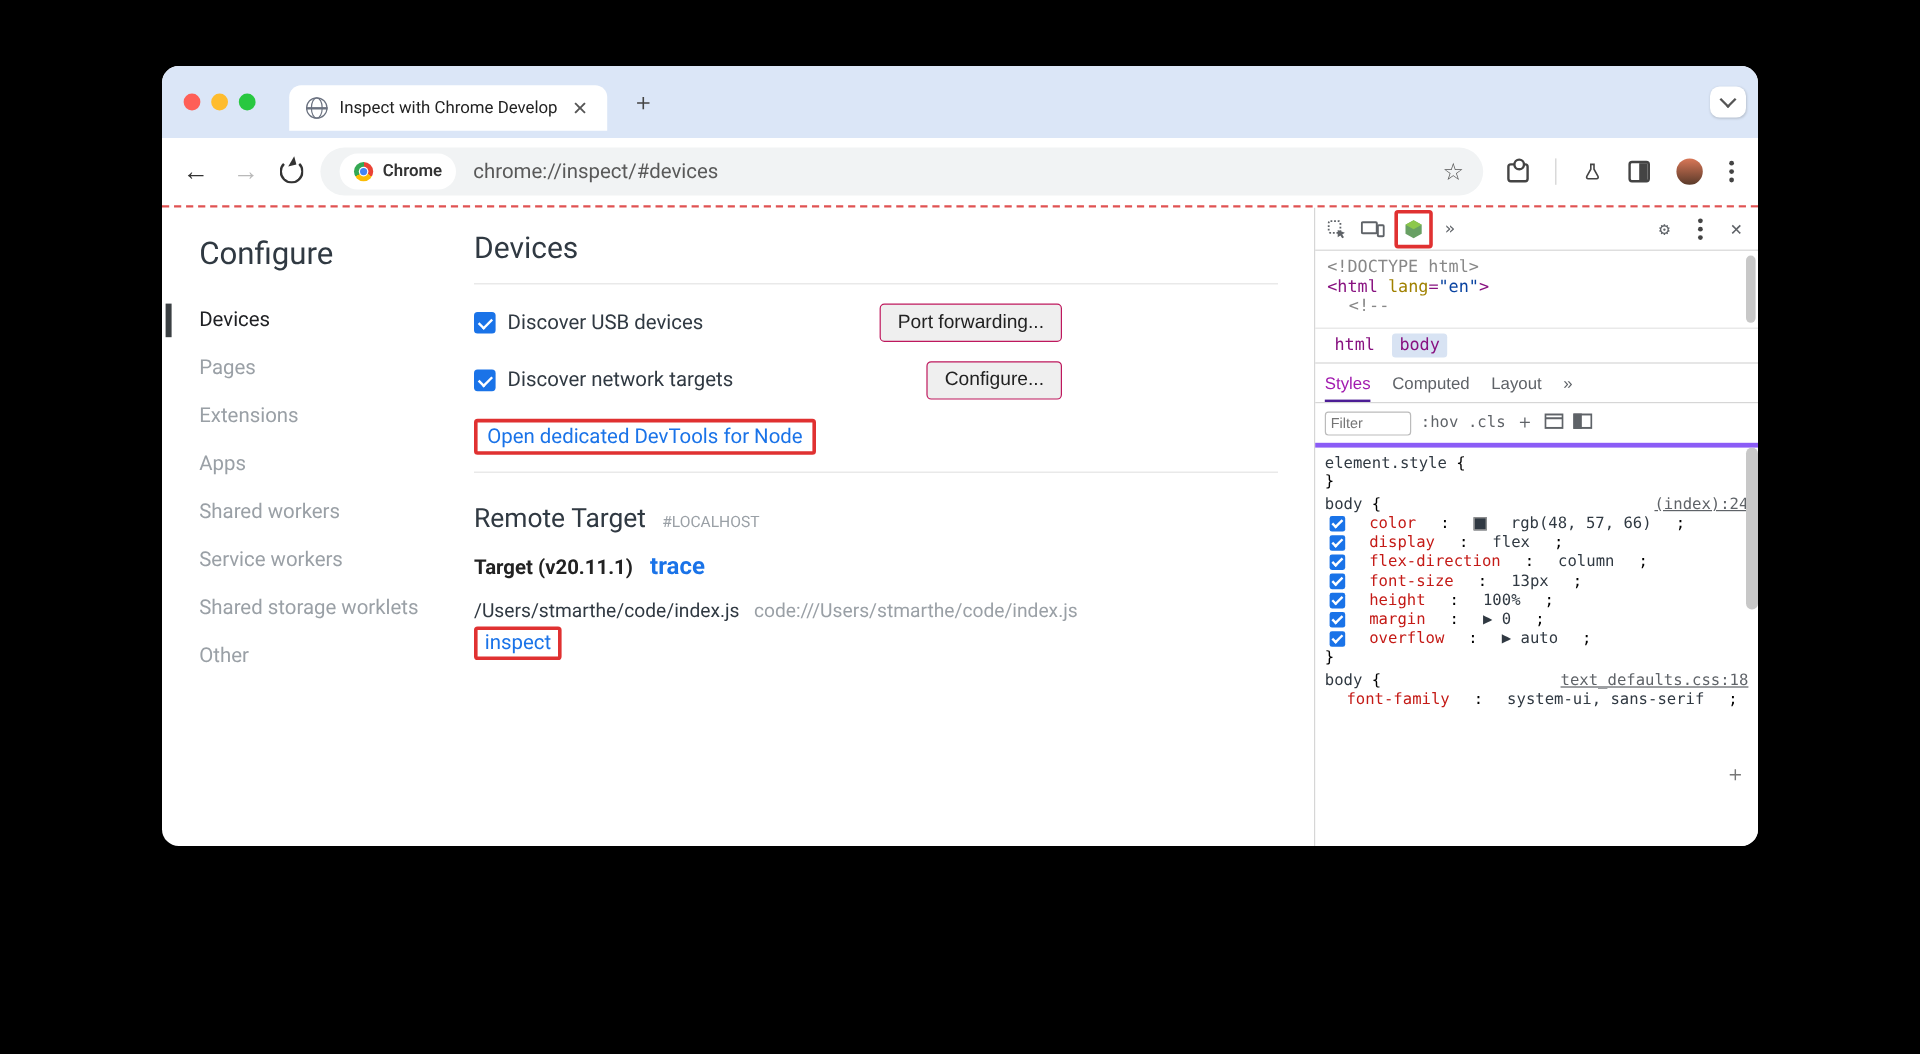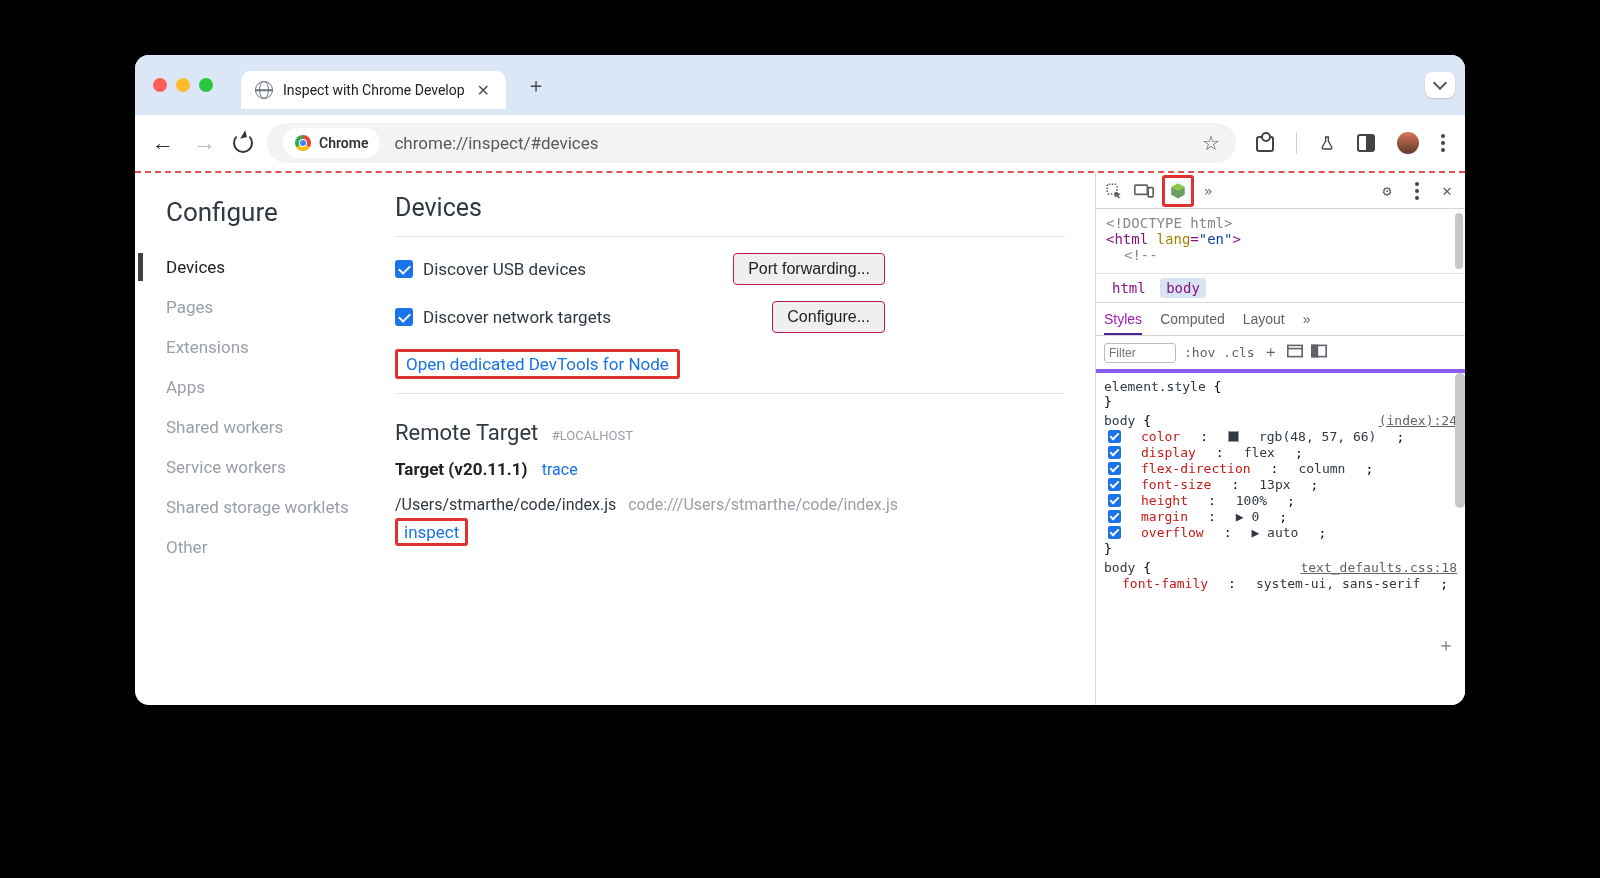--- a/index.html
+++ b/index.html
@@ -116,21 +116,21 @@
     margin-left:auto;background:#efefef;border:1px solid #be185d;border-radius:4px;
     padding:6px 14px;font-size:16px;color:#222;
     margin-right: 180px;
   }
   .red-box{border:3px solid #e03131;border-radius:3px;display:inline-block;padding:2px 8px;}
   .link{color:#1a73e8;}
   .section-h{font-size:22px;color:#303942;font-weight:400;margin-top:26px;}
   .section-h .sub{font-size:13px;color:#9aa0a6;margin-left:8px;}
   .target-line{font-size:17px;color:#222;margin-top:14px;}
   .target-line b{font-weight:700;}
-  .target-line .trace{color:#1a73e8;font-size:16px;margin-left:10px;font-weight:400;}
+  .target-line .trace{color:#1a73e8;font-size:20px;margin-left:10px;font-weight:700;}
   .path-line{font-size:16px;color:#303942;margin-top:16px;}
   .path-line .file-url{color:#9aa0a6;margin-left:8px;}
   .inspect-wrap{margin-top:4px;}
   .inspect-wrap .red-box{padding:1px 6px;}
 
   
   .devtools { width:370px; border-left:1px solid #d6d6d6; display:flex;flex-direction:column;background:#fff;font-family:Menlo,Consolas,monospace;}
   .dt-top{height:36px;border-bottom:1px solid #d6d6d6;display:flex;align-items:center;padding:0 6px;gap:6px;}
   .dt-top .ico{width:24px;height:24px;display:flex;align-items:center;justify-content:center;color:#5f6368;}
   .dt-top .ico svg{display:block;}

